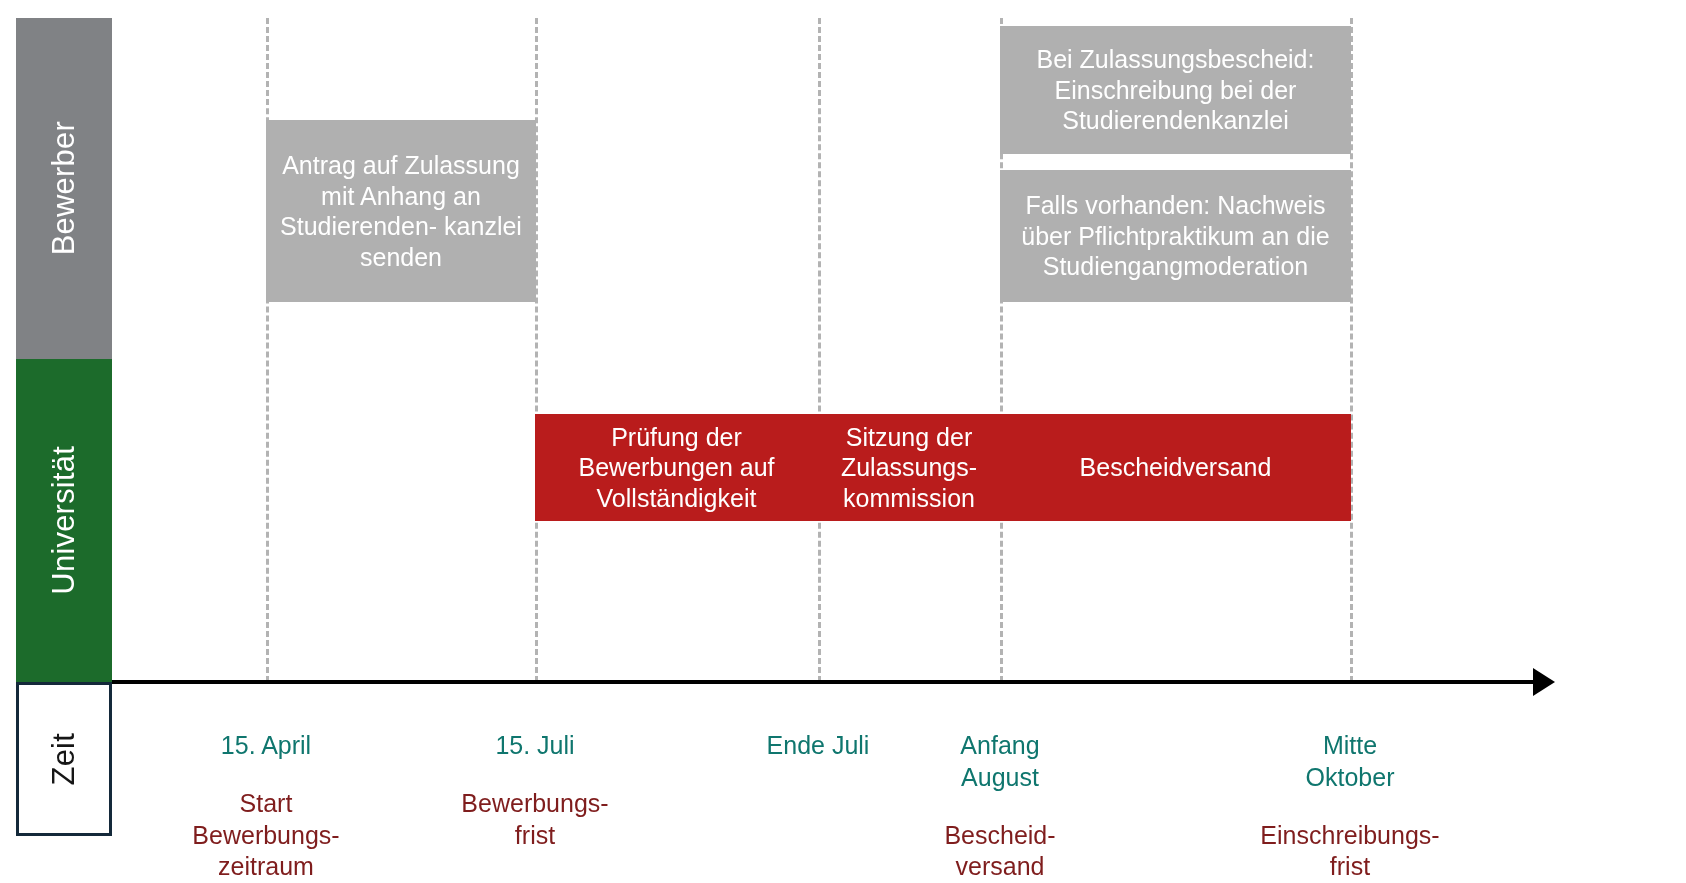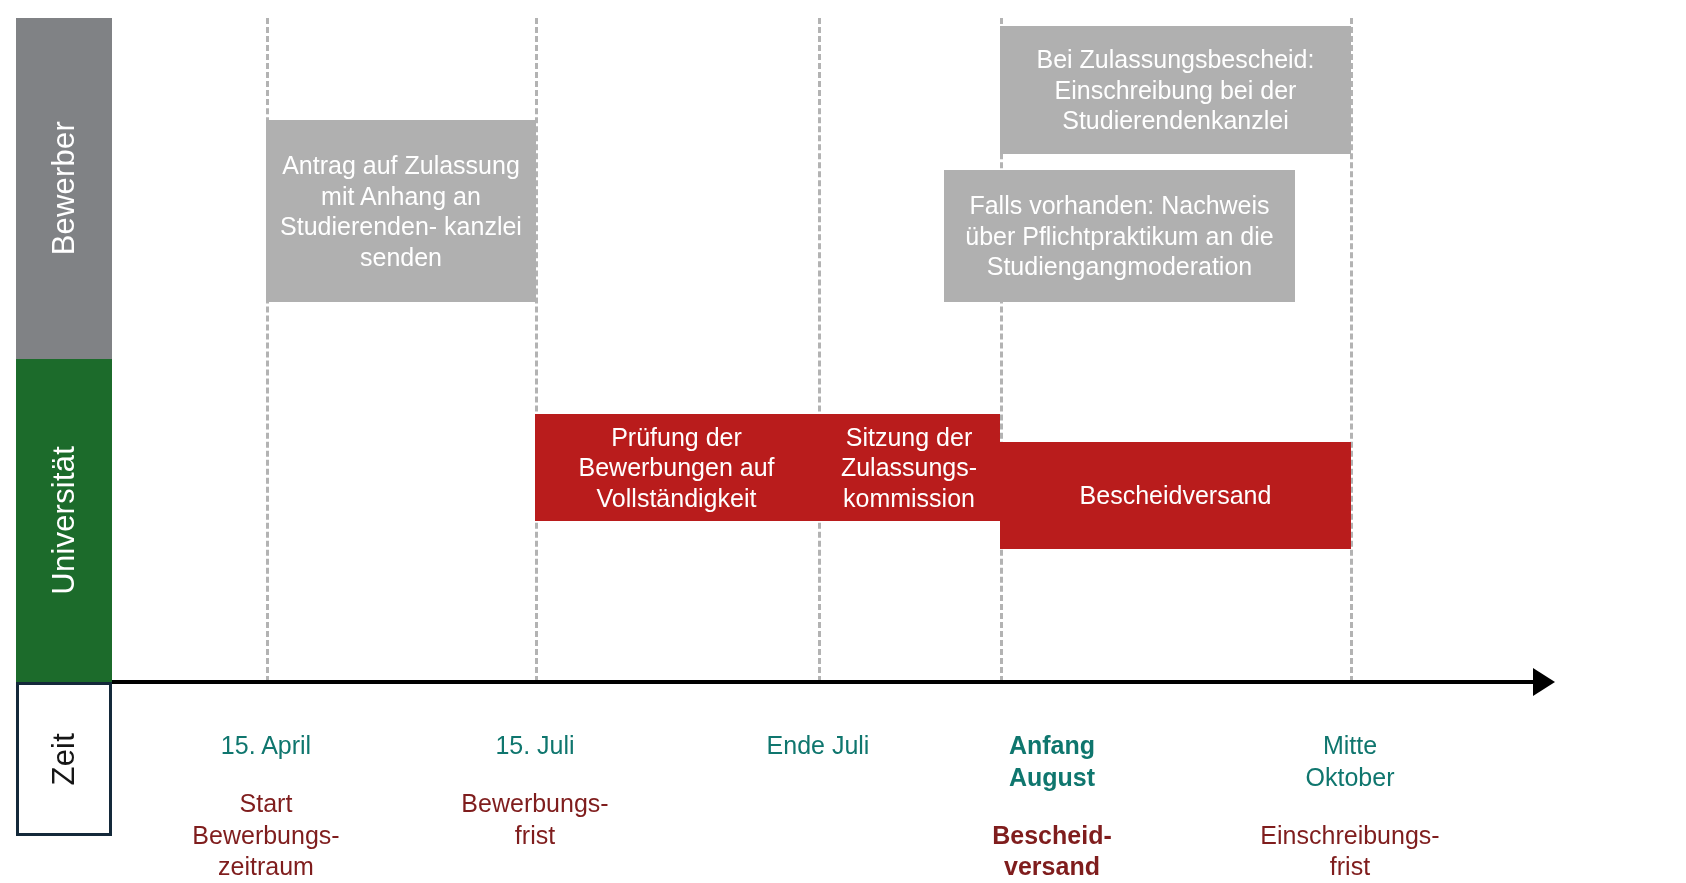--- a/index.html
+++ b/index.html
@@ -100,21 +100,21 @@
     font-size: 25px;
   }
   #bar-zulassungsbescheid {
     left: 1000px;
     top: 26px;
     width: 351px;
     height: 128px;
     font-size: 25px;
   }
   #bar-praktikum {
-    left: 944px;
+    left: 1000px;
     top: 170px;
     width: 351px;
     height: 132px;
     font-size: 25px;
   }
   #bar-pruefung {
     left: 535px;
     top: 414px;
     width: 283px;
     height: 107px;
@@ -126,21 +126,20 @@
     width: 182px;
     height: 107px;
     font-size: 25px;
   }
   #bar-bescheidversand {
     left: 1000px;
     top: 414px;
     width: 351px;
     height: 107px;
     font-size: 25px;
-    margin-top: 28px;
   }
 
   
   #axis-line {
     position: absolute;
     left: 112px;
     top: 680px;
     width: 1425px;
     height: 4px;
     background: #000000;
@@ -243,21 +242,21 @@
   </div>
   <div class="tick-group" style="left:535px;">
     <div class="tick-date">15. Juli</div>
     <div class="tick-event">Bewerbungs-
 frist</div>
   </div>
   <div class="tick-group" style="left:818px;">
     <div class="tick-date">Ende Juli</div>
 
   </div>
-  <div class="tick-group" style="left:1052px;font-weight:bold;">
+  <div class="tick-group" style="left:1000px;">
     <div class="tick-date">Anfang
 August</div>
     <div class="tick-event">Bescheid-
 versand</div>
   </div>
   <div class="tick-group" style="left:1350px;">
     <div class="tick-date">Mitte
 Oktober</div>
     <div class="tick-event">Einschreibungs-
 frist</div>

